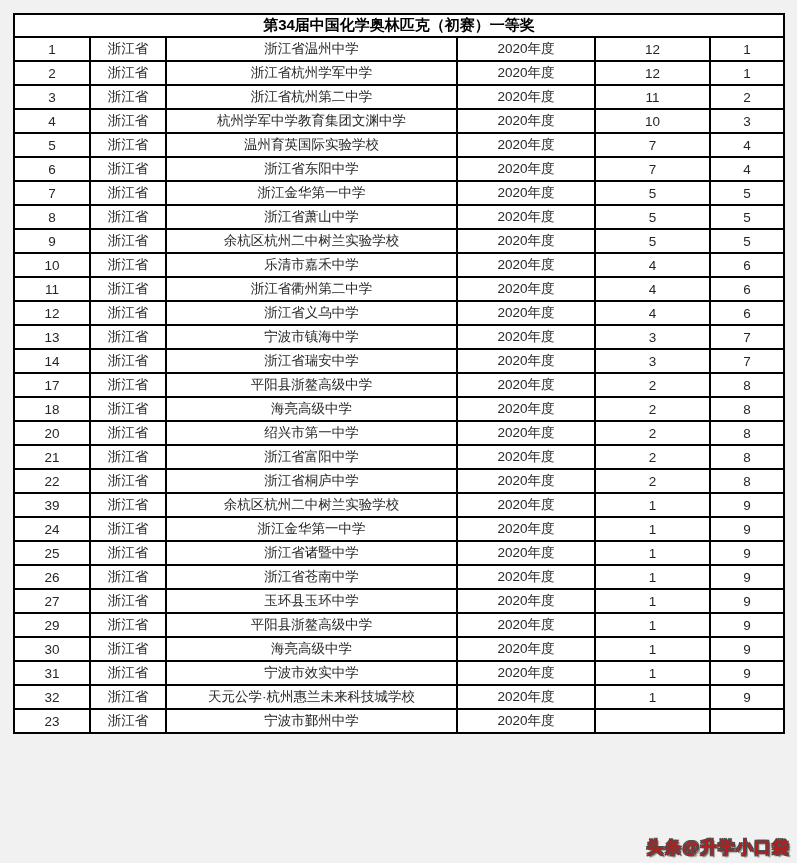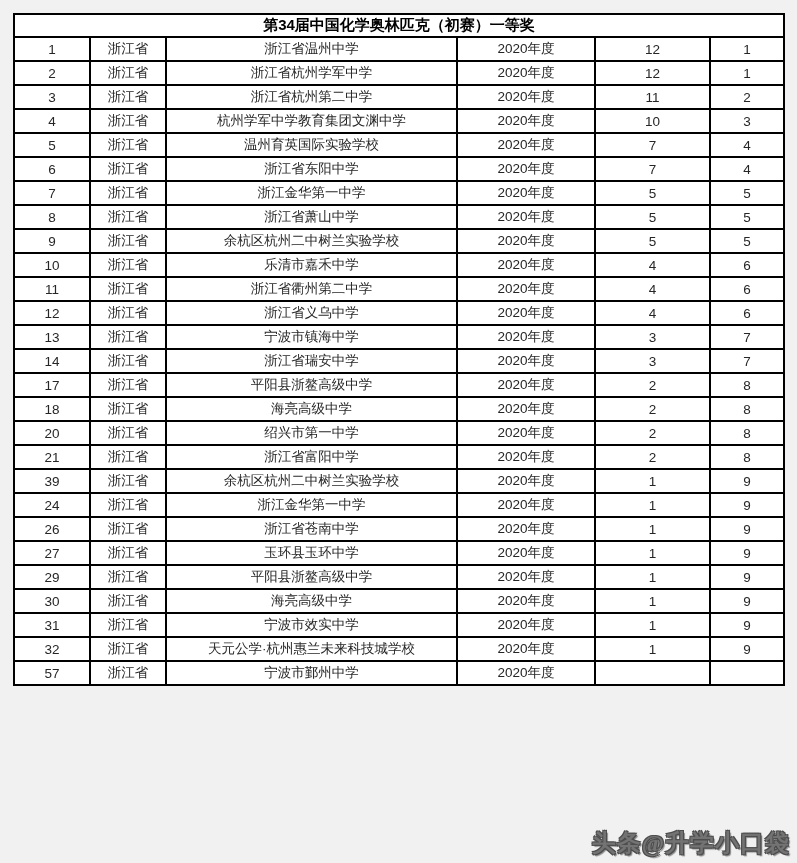--- a/index.html
+++ b/index.html
@@ -50,33 +50,32 @@
   tbody td {
     height: 22px;
     font-size: 13.5px;
     font-weight: normal;
     color: #262626;
   }
   .watermark {
     position: absolute;
     right: 7px;
     bottom: 4px;
-    font-size: 24px;
+    font-size: 17px;
     font-weight: bold;
     letter-spacing: 1px;
-    color: #737373;
+    color: #b91c1c;
     text-shadow:
       -1px -1px 0 #4d4d4d,
        1px -1px 0 #4d4d4d,
       -1px  1px 0 #4d4d4d,
        1px  1px 0 #4d4d4d,
        2px  2px 1px #8a8a8a;
     pointer-events: none;
     white-space: nowrap;
-    font-family: Liberation Serif, serif;
   }
 </style>
 </head>
 <body>
 
 <div class="sheet">
   <table class="award-table">
     <colgroup>
       <col style="width:76px">
       <col style="width:76px">
@@ -229,36 +228,52 @@
         </tr>
         <tr>
           <td>21</td>
           <td>浙江省</td>
           <td>浙江省富阳中学</td>
           <td>2020年度</td>
           <td>2</td>
           <td>8</td>
         </tr>
         <tr>
+          <td>22</td>
+          <td>浙江省</td>
+          <td>浙江省桐庐中学</td>
+          <td>2020年度</td>
+          <td>2</td>
+          <td>8</td>
+        </tr>
+        <tr>
           <td>39</td>
           <td>浙江省</td>
           <td>余杭区杭州二中树兰实验学校</td>
           <td>2020年度</td>
           <td>1</td>
           <td>9</td>
         </tr>
         <tr>
           <td>24</td>
           <td>浙江省</td>
           <td>浙江金华第一中学</td>
           <td>2020年度</td>
           <td>1</td>
           <td>9</td>
         </tr>
         <tr>
+          <td>25</td>
+          <td>浙江省</td>
+          <td>浙江省诸暨中学</td>
+          <td>2020年度</td>
+          <td>1</td>
+          <td>9</td>
+        </tr>
+        <tr>
           <td>26</td>
           <td>浙江省</td>
           <td>浙江省苍南中学</td>
           <td>2020年度</td>
           <td>1</td>
           <td>9</td>
         </tr>
         <tr>
           <td>27</td>
           <td>浙江省</td>
@@ -293,21 +308,21 @@
         </tr>
         <tr>
           <td>32</td>
           <td>浙江省</td>
           <td>天元公学·杭州惠兰未来科技城学校</td>
           <td>2020年度</td>
           <td>1</td>
           <td>9</td>
         </tr>
         <tr>
-          <td>57</td>
+          <td>23</td>
           <td>浙江省</td>
           <td>宁波市鄞州中学</td>
           <td>2020年度</td>
           <td></td>
           <td></td>
         </tr>
       </tbody>
   </table>
 </div>
 

